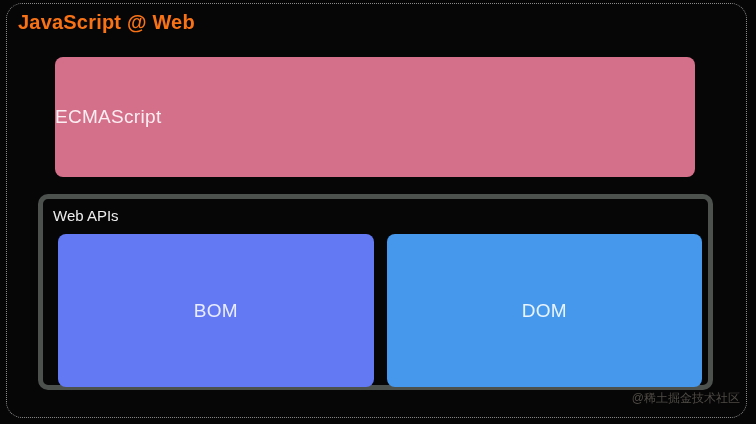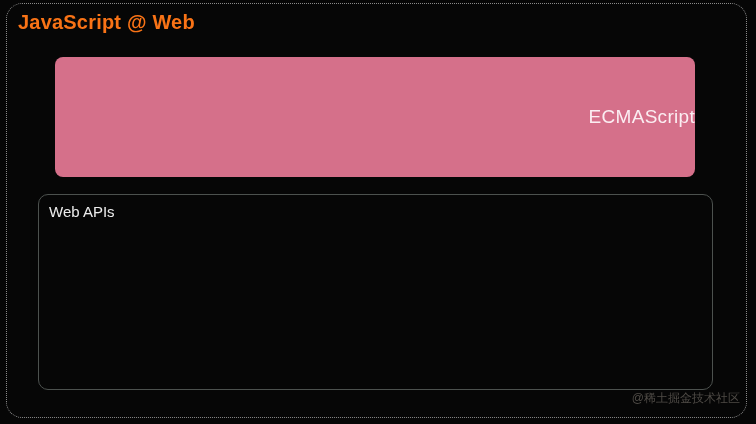--- a/index.html
+++ b/index.html
@@ -28,31 +28,31 @@
     letter-spacing: 0.2px;
     color: #f97316;
   }
   .ecmascript-box {
     position: absolute;
     left: 55px; top: 57px;
     width: 640px; height: 120px;
     border-radius: 8px;
     display: flex;
     align-items: center;
-    justify-content: flex-end;
+    justify-content: flex-start;
   }
   .ecmascript-box .box-label {
     font-size: 19px;
     letter-spacing: 0.3px;
   }
   .webapis-container {
     position: absolute;
     left: 38px; top: 194px;
     width: 675px; height: 196px;
-    border: 1px solid #a3a3a3;
+    border: 5px solid #a3a3a3;
     border-radius: 10px;
   }
   .webapis-label {
     position: absolute;
     left: 10px; top: 8px;
     font-size: 15px;
     color: #ededed;
   }
   .webapis-row {
     position: absolute;
@@ -94,18 +94,24 @@
 
 <div class="title">JavaScript @ Web</div>
 
 <div class="ecmascript-box" style="background-color: rgb(213, 112, 138);">
   <span class="box-label" style="color: rgb(251, 238, 242);">ECMAScript</span>
 </div>
 
 <div class="webapis-container" style="border-color: rgb(76, 81, 78);">
   <div class="webapis-label" style="color: rgb(237, 237, 237);">Web APIs</div>
   <div class="webapis-row">
+    <div class="api-box" style="background-color: rgb(99, 121, 244);">
+      <span class="box-label" style="color: rgb(233, 237, 254);">BOM</span>
+    </div>
+    <div class="api-box" style="background-color: rgb(69, 152, 236);">
+      <span class="box-label" style="color: rgb(234, 244, 253);">DOM</span>
+    </div>
   </div>
 </div>
 
 <div class="watermark-1" style="color: rgb(79, 75, 70);">@稀土掘金技术社区</div>
 
 <div class="watermark-2" style="color: rgb(179, 179, 179); margin-top: 24px;">CSDN @Lfan ke</div>
 
 </body></html>

